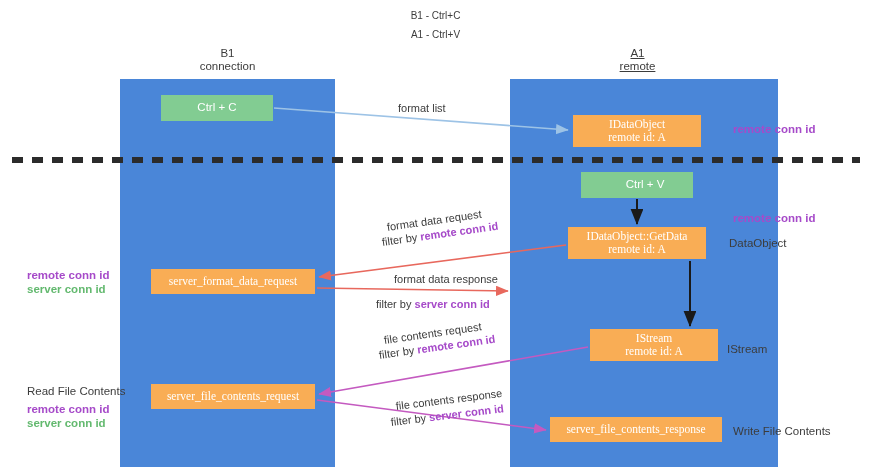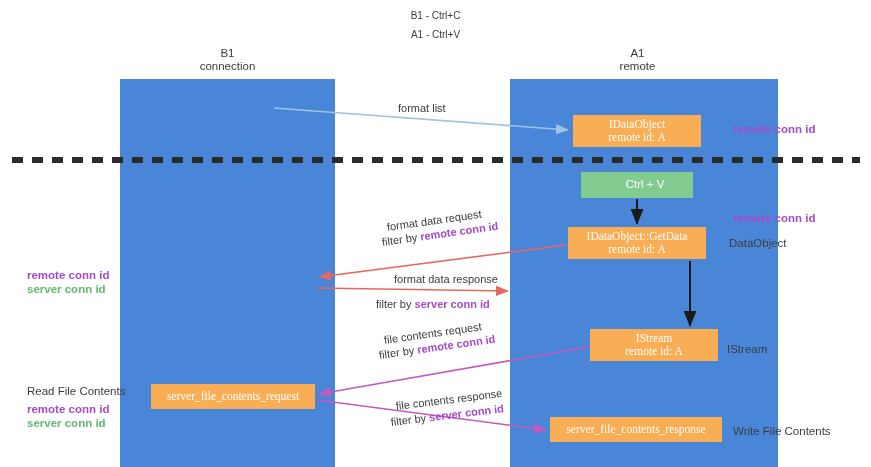--- a/index.html
+++ b/index.html
@@ -15,21 +15,21 @@
   svg#wires{position:absolute;left:0;top:0;width:871px;height:467px;pointer-events:none;}
 
   
   .lane{position:absolute;background:#4a86d8;}
   #lane-b1{left:120px;top:79px;width:215px;height:388px;}
   #lane-a1{left:510px;top:79px;width:268px;height:388px;}
 
   
   .lane-head{position:absolute;text-align:center;font-size:11.5px;line-height:13px;color:#3c3c3c;}
   #head-b1{left:150px;top:47px;width:155px;}
-  #head-a1{left:560px;top:47px;width:155px;}
+  #head-a1{left:560px;top:47px;width:155px;text-decoration:underline;}
   .lane-head .t1{display:block;}
   .lane-head .t2{display:block;}
 
   
   #title{position:absolute;left:0;top:6px;width:871px;text-align:center;font-size:10px;line-height:19px;color:#3c3c3c;}
   #title span{display:block;}
 
   
   .box{position:absolute;box-sizing:border-box;display:flex;flex-direction:column;
        align-items:center;justify-content:center;color:#ffffff;font-size:11.5px;
@@ -124,35 +124,41 @@
 
   <div class="lane-head" id="head-b1">
     <span class="t1">B1</span>
     <span class="t2">connection</span>
   </div>
   <div class="lane-head" id="head-a1">
     <span class="t1">A1</span>
     <span class="t2">remote</span>
   </div>
 
+  <div class="box green" id="box-ctrlc">
+    <span>Ctrl + C</span>
+  </div>
 
   <div class="box orange" id="box-idataobject">
     <span>IDataObject</span>
     <span class="l2">remote id: A</span>
   </div>
 
   <div class="box green" id="box-ctrlv">
     <span>Ctrl + V</span>
   </div>
 
   <div class="box orange" id="box-getdata">
     <span>IDataObject::GetData</span>
     <span class="l2">remote id: A</span>
   </div>
 
+  <div class="box orange" id="box-sfdreq">
+    <span>server_format_data_request</span>
+  </div>
 
 
   <div class="box orange" id="box-istream">
     <span>IStream</span>
     <span class="l2">remote id: A</span>
   </div>
 
   <div class="box orange" id="box-sfcresp">
     <span>server_file_contents_response</span>
   </div>

